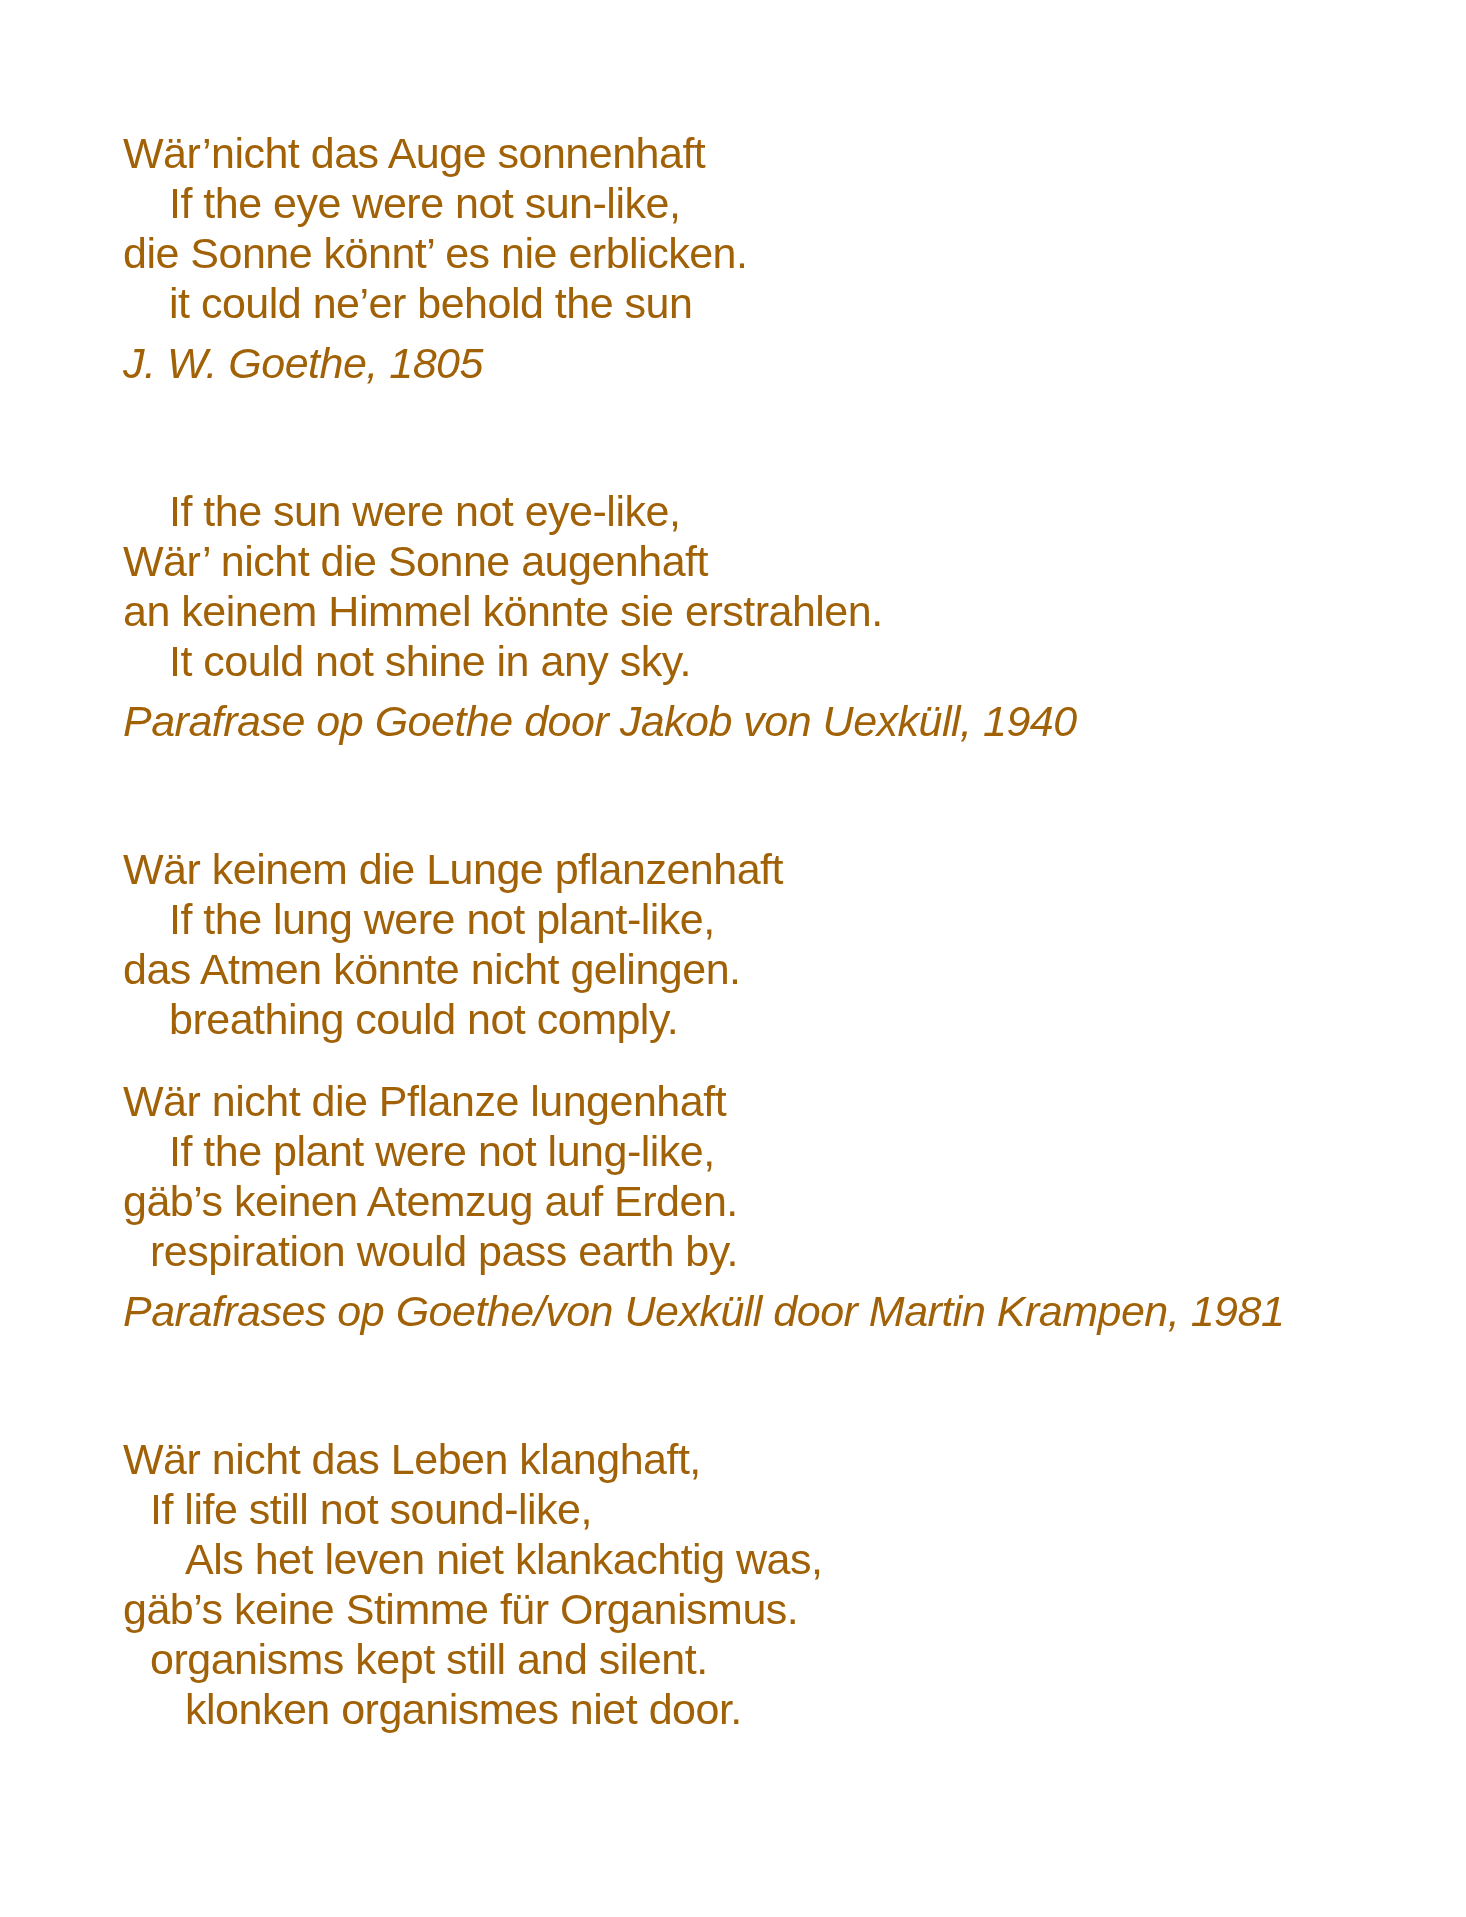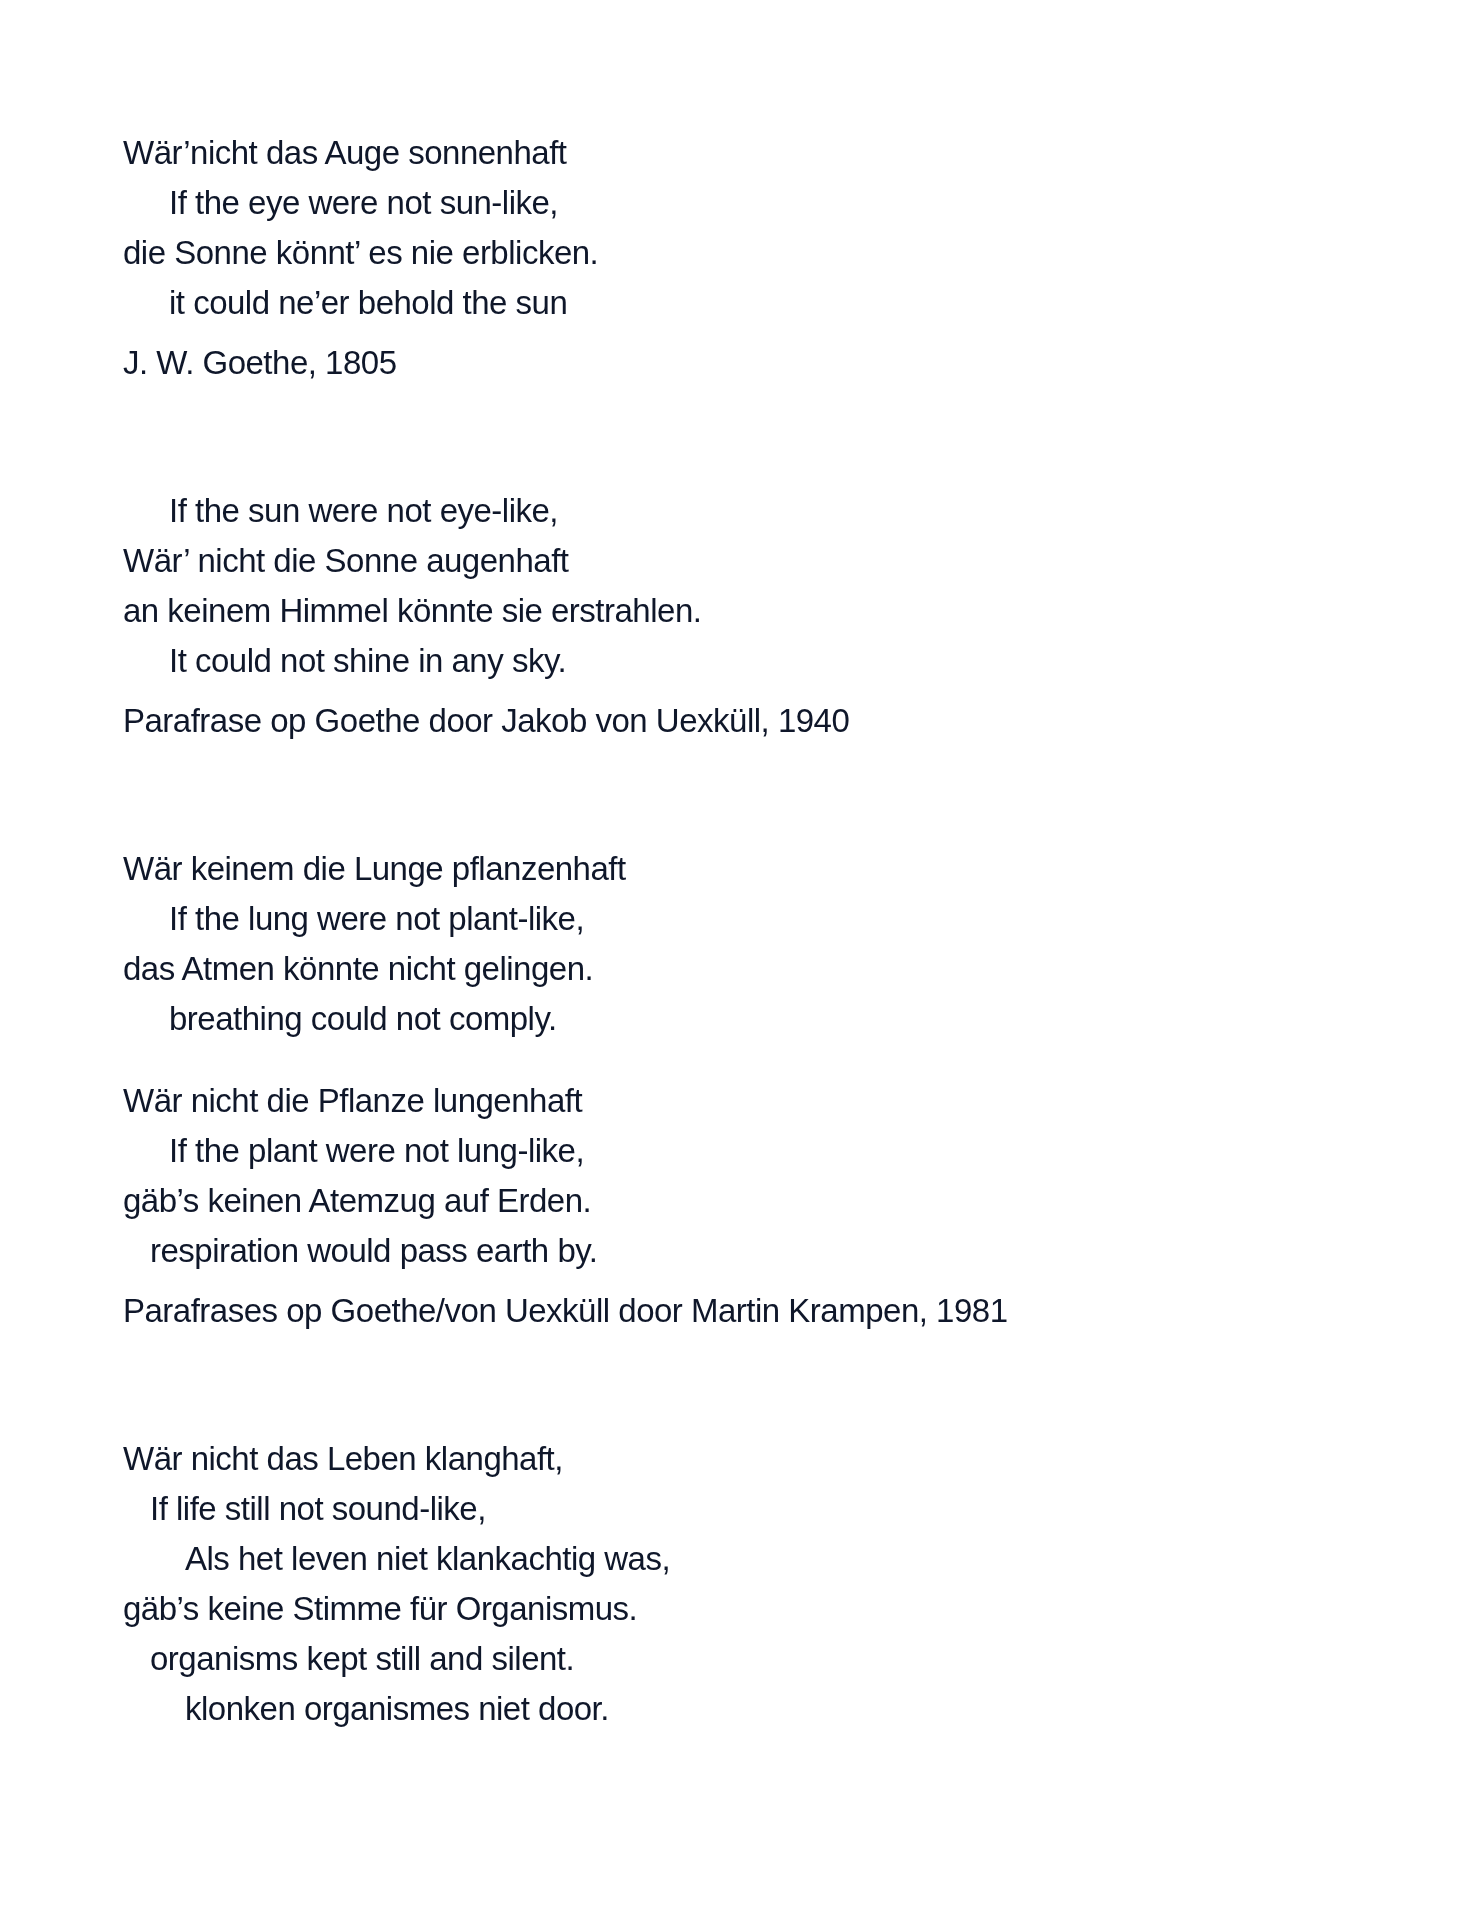--- a/index.html
+++ b/index.html
@@ -11,40 +11,41 @@
     width: 1466px;
     height: 1917px;
     overflow: hidden;
   }
   .page {
     box-sizing: border-box;
     width: 1466px;
     height: 1917px;
     padding: 128px 60px 0 123px;
     font-family: "Liberation Sans", sans-serif;
-    font-size: 33px;
+    font-size: 43px;
     line-height: 50px;
     letter-spacing: -0.5px;
-    color: #0f172a;
+    color: #a16207;
   }
   .stanza {
     margin: 0 0 98px 0;
   }
   .stanza.tight {
     margin-bottom: 32px;
   }
   .line {
     margin: 0;
     white-space: pre;
   }
   .ind-1 { padding-left: 46px; }   
   .ind-sm { padding-left: 27px; }  
   .ind-2 { padding-left: 62px; }   
   .attribution {
     margin: 10px 0 0 0;
+    font-style: italic;
     white-space: pre;
   }
 </style>
 </head>
 <body>
 
 <main class="page">
 
   <section class="stanza">
     <p class="line">Wär’nicht das Auge sonnenhaft</p>

